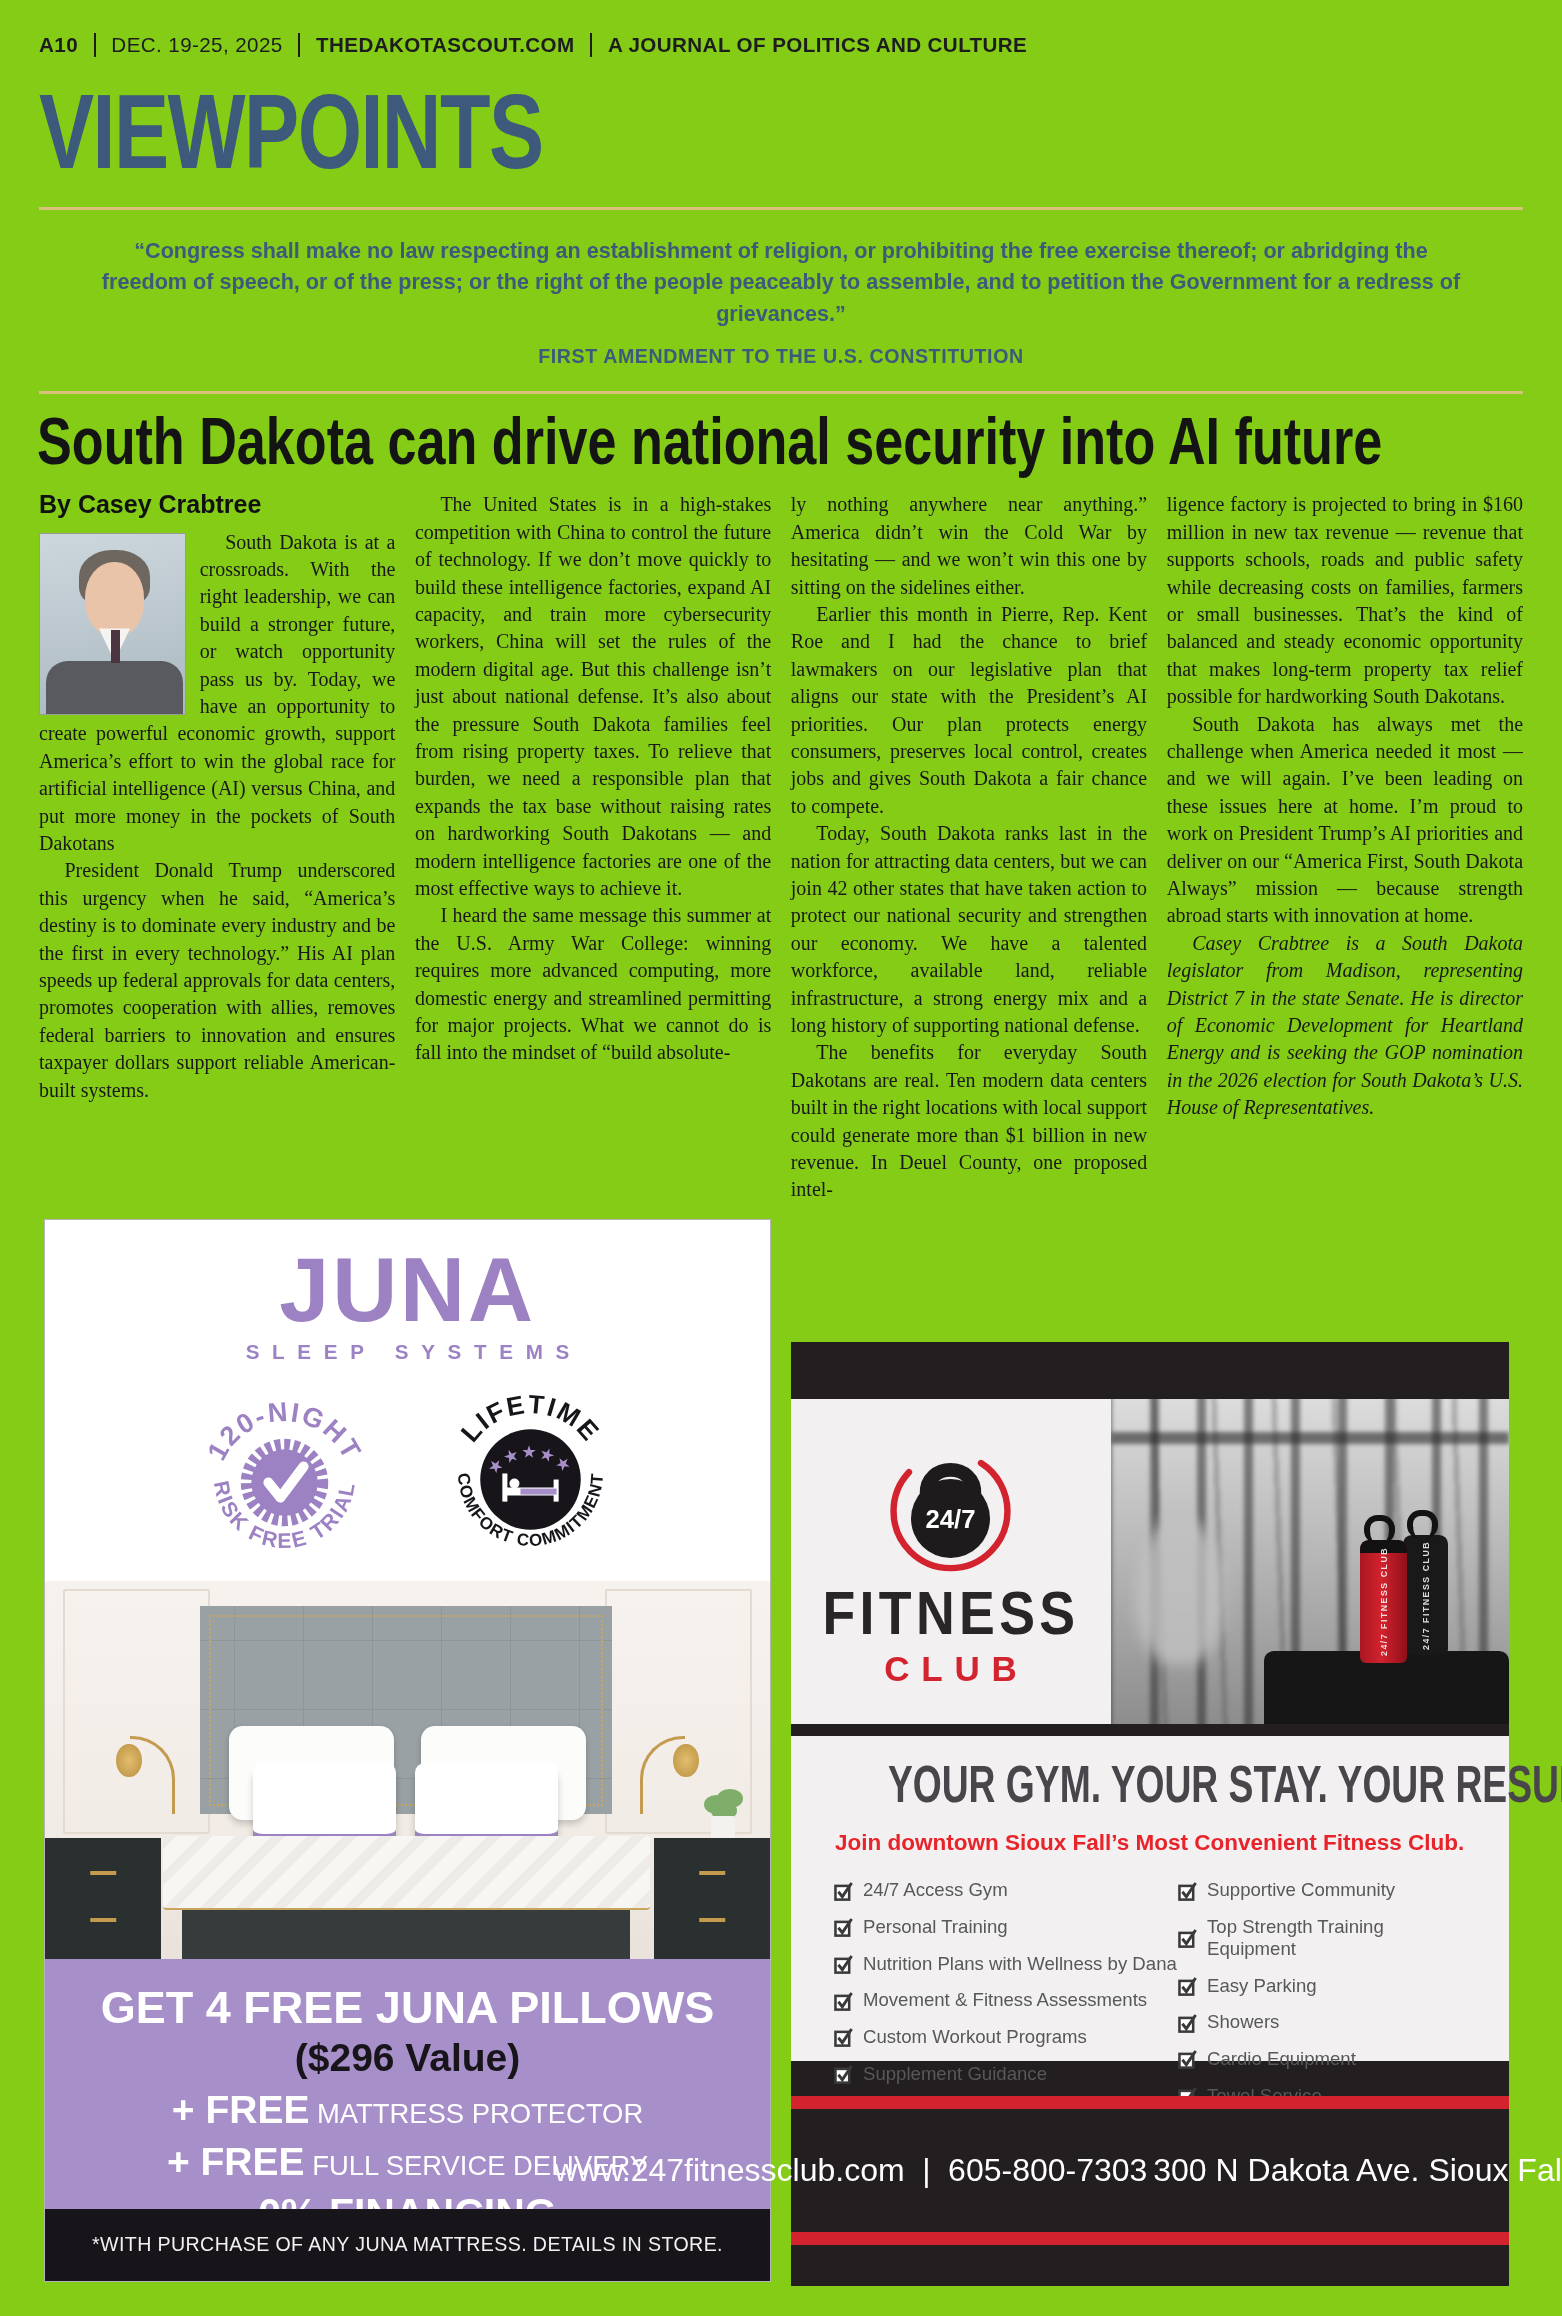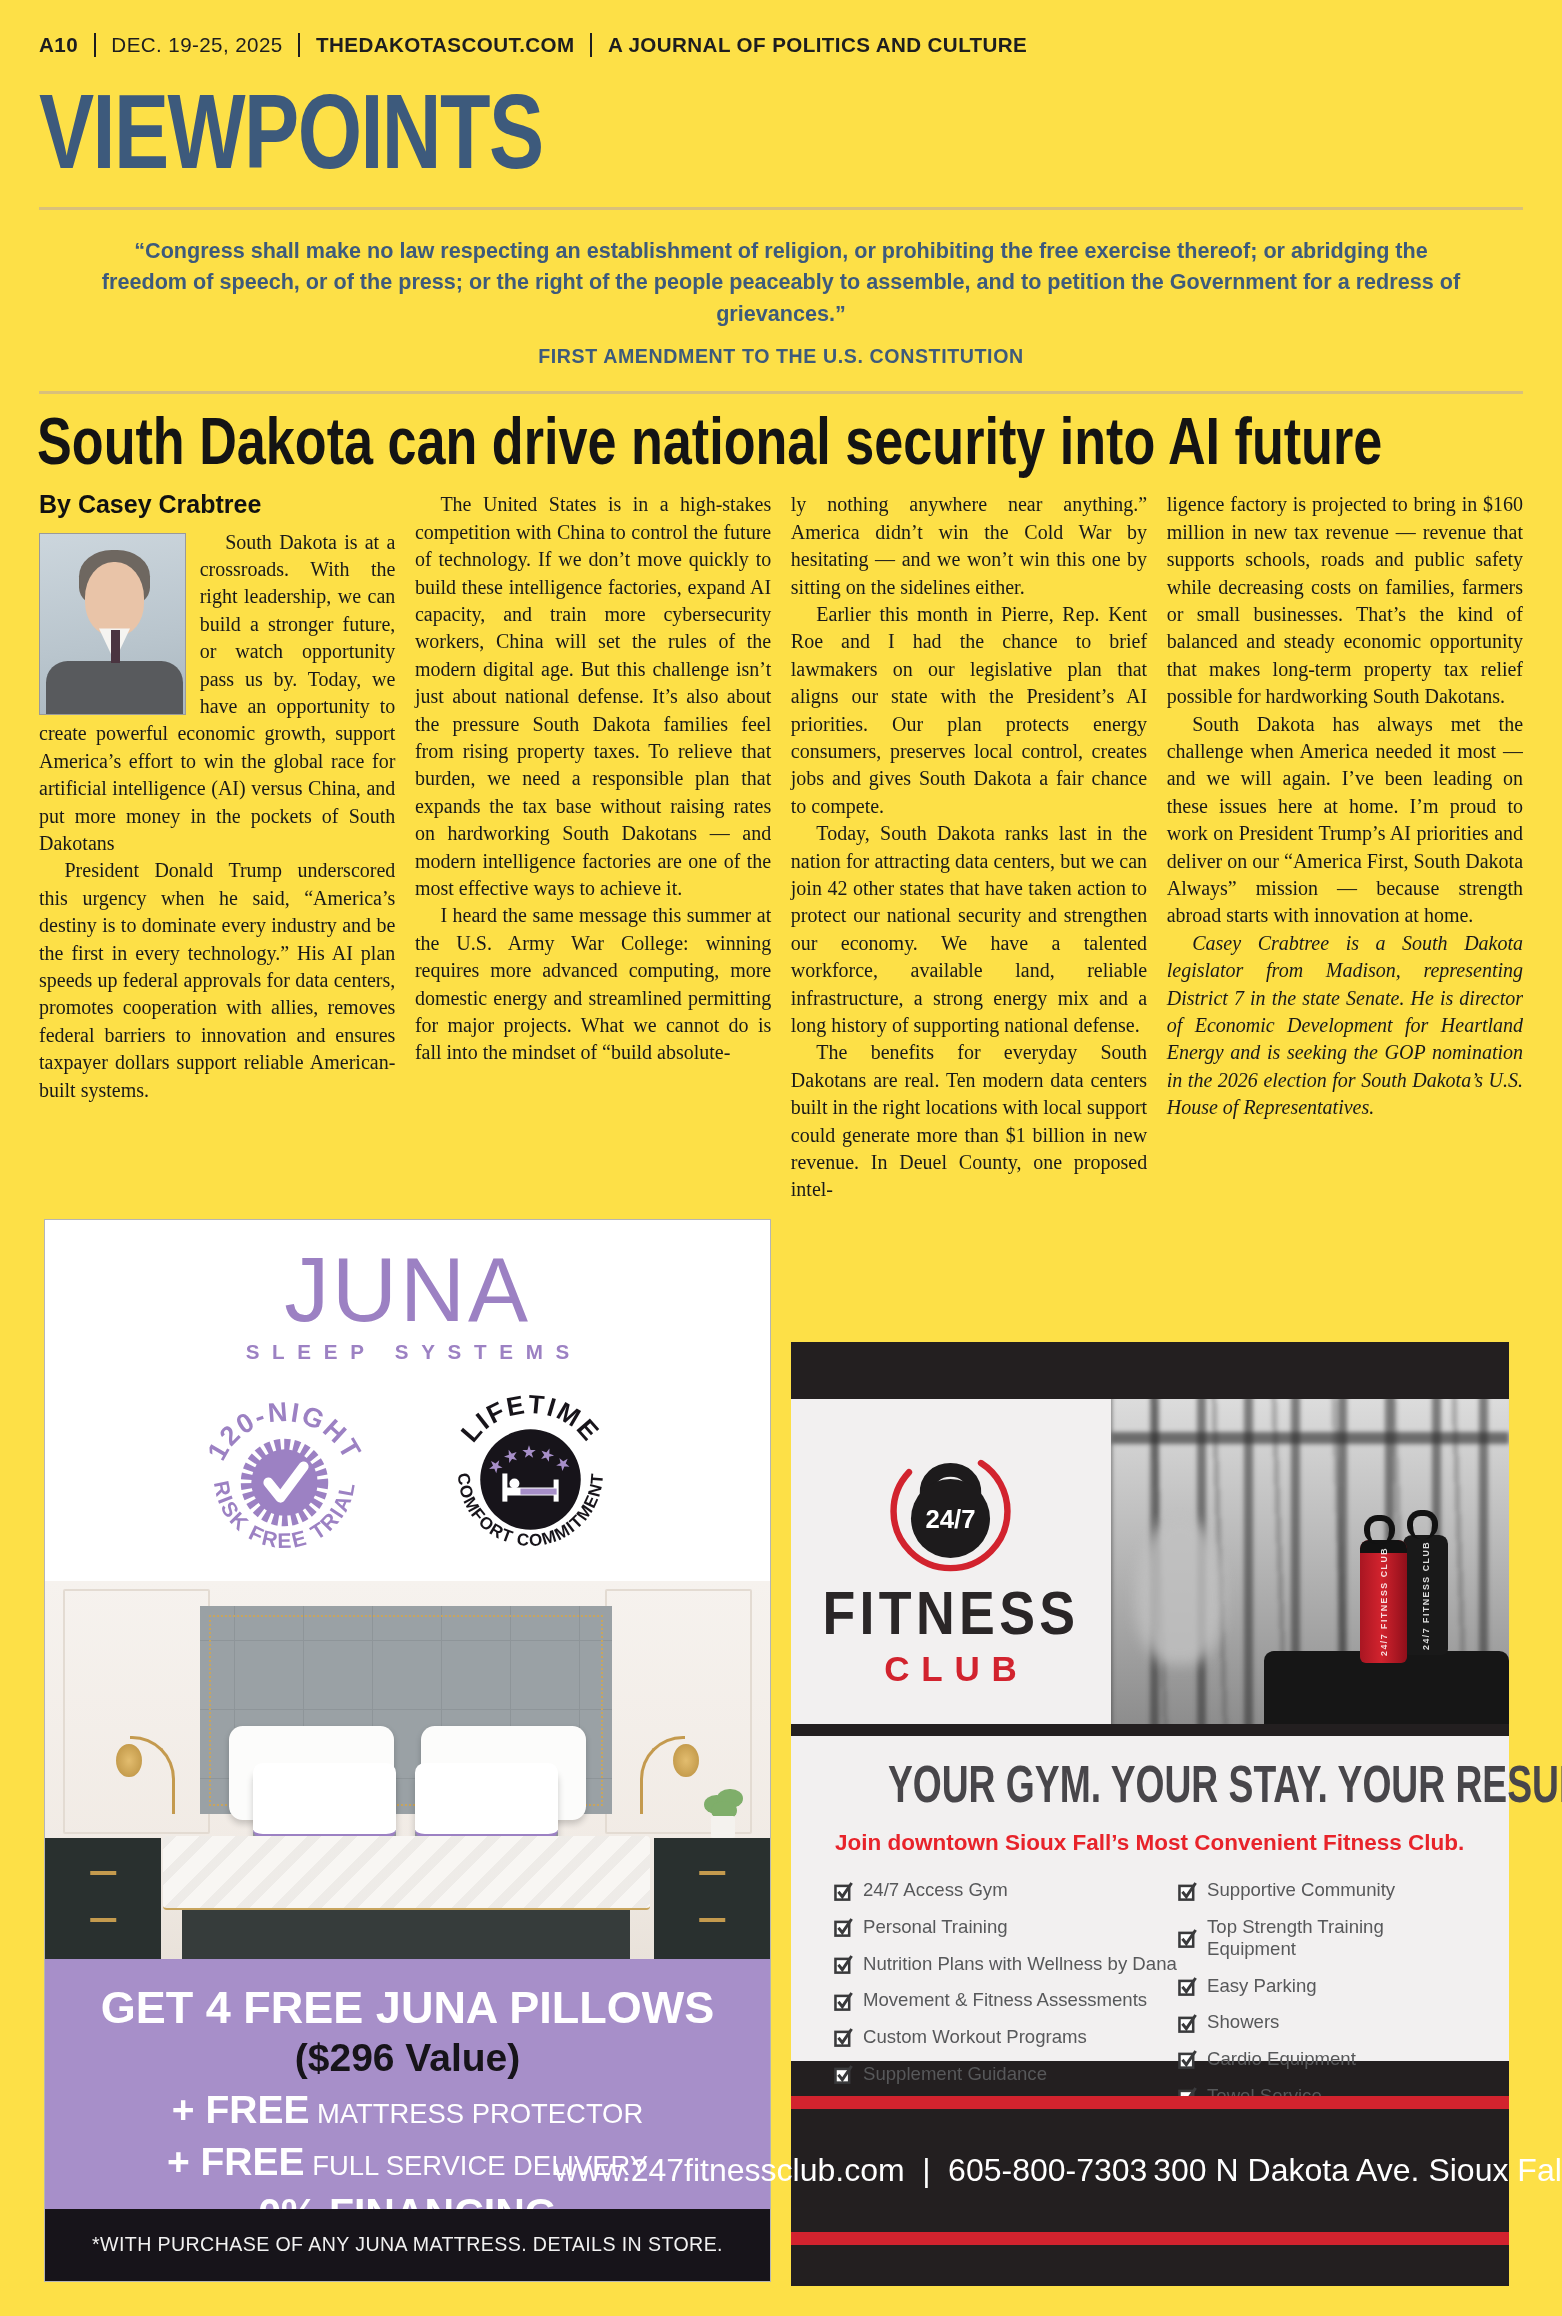--- a/index.html
+++ b/index.html
@@ -1,21 +1,21 @@
 <!DOCTYPE html>
 <html style="--masthead-blue: #3d5a7c; --gold-rule: #d9c07b; --juna-purple: #9c81c3; --juna-promo: #a78fc9; --fitness-red: #d2232e; --fitness-dark: #231f20;"><head>
 <meta charset="utf-8">
 <style>
   :root{
     --masthead-blue:#3d5a7c; --gold-rule:#d9c07b; --juna-purple:#9c81c3;
     --juna-promo:#a78fc9; --fitness-red:#d2232e; --fitness-dark:#231f20;
   }
   *{box-sizing:border-box; margin:0; padding:0;}
   body{margin:0; background:#ffffff; font-family:"Liberation Sans",sans-serif;}
-  .page{position:relative; width:1562px; height:2316px; background:#fde047; overflow:hidden;}
+  .page{position:relative; width:1562px; height:2316px; background:#84cc16; overflow:hidden;}
 
   
   .masthead{display:flex; align-items:center; gap:15.7px; padding:33px 39px 0 39px;
     font-size:20.6px; font-weight:700; color:#1d1d1f; letter-spacing:0.4px;}
   .mh-sep{width:2px; height:23.5px; background:#1d1d1f;}
   .mh-date{font-weight:500;}
   .section-title{margin:23.5px 0 0 39px; font-size:106px; line-height:.95; font-weight:800;
     color:var(--masthead-blue); transform:scaleX(.78); transform-origin:left;
     letter-spacing:-2px; white-space:nowrap; width:max-content;}
   hr.gold{border:none; height:2.9px; background:var(--gold-rule); margin:25.5px 39px 0 39px;}
@@ -45,21 +45,21 @@
     clip-path:polygon(0 0,100% 0,50% 100%);}
   .hs-tie{position:absolute; bottom:51px; left:71px; width:8.8px; height:33px; background:#4a3440;}
 
   
   .ads{display:flex; gap:19.6px; margin:15.7px 44px 0 44px;}
 
   
   .juna{width:727px; height:1063px; border:1px solid #b5b5b5; background:#fff;
     display:flex; flex-direction:column; overflow:hidden;}
   .juna-logo-wrap{text-align:center; padding-top:29px; height:147px;}
-  .juna-logo{font-size:90px; font-weight:400; color:var(--juna-purple); letter-spacing:2.9px; line-height:.92;}
+  .juna-logo{font-size:90px; font-weight:700; color:var(--juna-purple); letter-spacing:2.9px; line-height:.92;}
   .juna-sub{font-size:20.6px; letter-spacing:12.7px; color:var(--juna-purple); font-weight:600; margin-top:7.8px; text-indent:12.7px;}
   .badges{display:flex; justify-content:center; gap:45px; height:204px; margin-top:9.8px;}
   svg.badge{width:201px; height:201px;}
   .arcfont{font-family:"Liberation Sans",sans-serif; font-weight:700;}
   
   .bed-scene{position:relative; height:378px; background:linear-gradient(#f6f2ee 0%,#f1ebe5 70%,#e9e2da 100%); overflow:hidden;}
   .panel{position:absolute; border:2.9px double #e3dbd2; border-radius:2px;}
   .panel.pl{left:17.6px; top:7.8px; width:147px; height:245px;}
   .panel.pr{right:17.6px; top:7.8px; width:147px; height:245px;}
   .lamp{position:absolute; width:59px; height:84px;}

